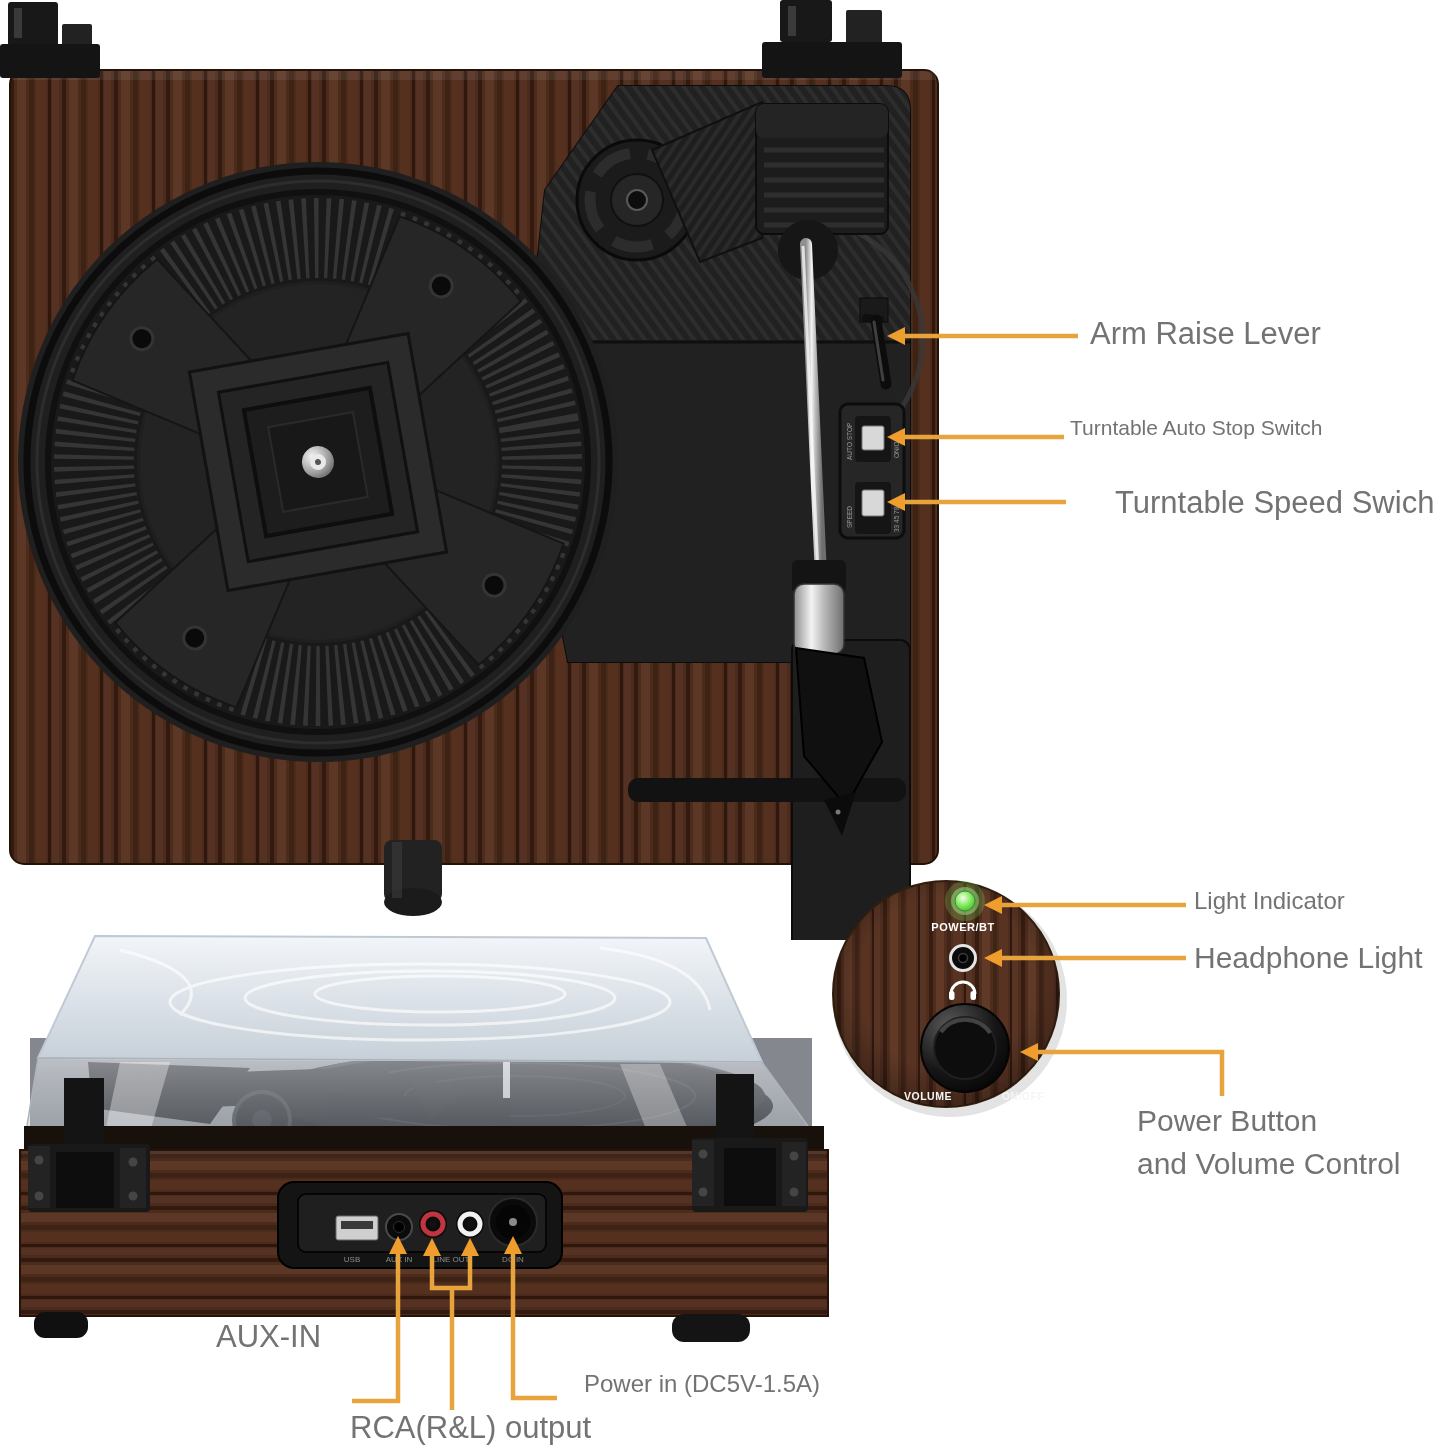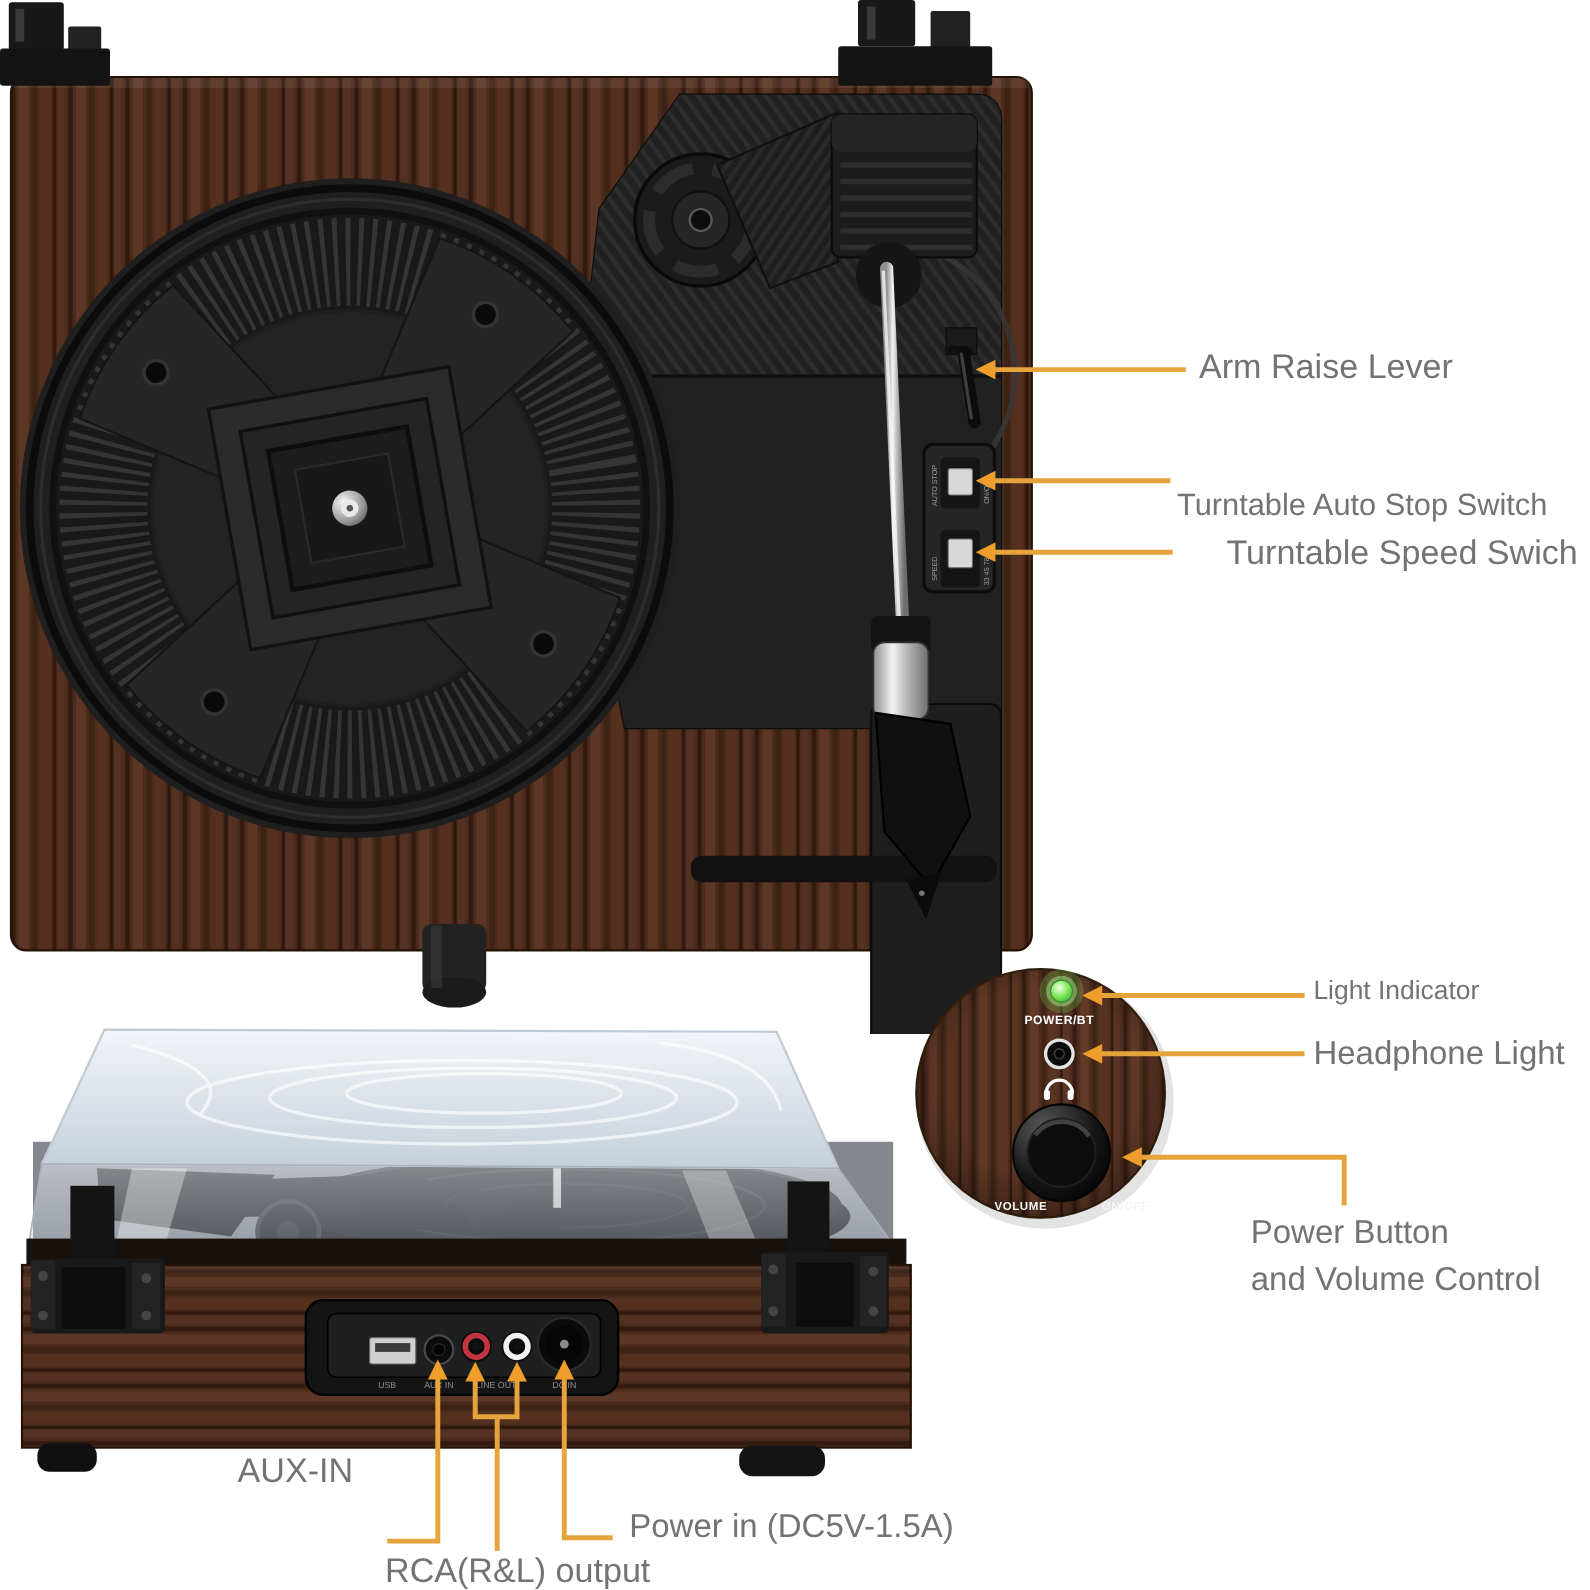--- a/index.html
+++ b/index.html
@@ -367,24 +367,24 @@
       <polygon points="984,958 1002,949 1002,967"></polygon>
       <polygon points="1020,1052 1038,1043 1038,1061"></polygon>
       <polygon points="398,1236 389,1254 407,1254"></polygon>
       <polygon points="432,1238 423,1256 441,1256"></polygon>
       <polygon points="470,1238 461,1256 479,1256"></polygon>
       <polygon points="513,1236 504,1254 522,1254"></polygon>
     </g>
   </svg>
 
   <div class="callout-label" style="left:1090px;top:317px;font-size:31px">Arm Raise Lever</div>
-  <div class="callout-label" style="left:1070px;top:444px;font-size:28px">Turntable Auto Stop Switch</div>
+  <div class="callout-label" style="left:1070px;top:416px;font-size:21px">Turntable Auto Stop Switch</div>
   <div class="callout-label" style="left:1115px;top:486px;font-size:31px">Turntable Speed Swich</div>
 
   <div class="callout-label" style="left:1194px;top:888px;font-size:24px">Light Indicator</div>
   <div class="callout-label" style="left:1194px;top:941px;font-size:30px">Headphone Light</div>
   <div class="callout-label" style="left:1137px;top:1104px;font-size:30px">Power Button</div>
   <div class="callout-label" style="left:1137px;top:1147px;font-size:30px">and Volume Control</div>
 
   <div class="callout-label" style="left:216px;top:1320px;font-size:31px">AUX-IN</div>
   <div class="callout-label" style="left:350px;top:1411px;font-size:31px">RCA(R&amp;L) output</div>
-  <div class="callout-label" style="left:572px;top:1371px;font-size:30px">Power in (DC5V-1.5A)</div>
+  <div class="callout-label" style="left:584px;top:1371px;font-size:24px">Power in (DC5V-1.5A)</div>
 </div>
 
 </body></html>

